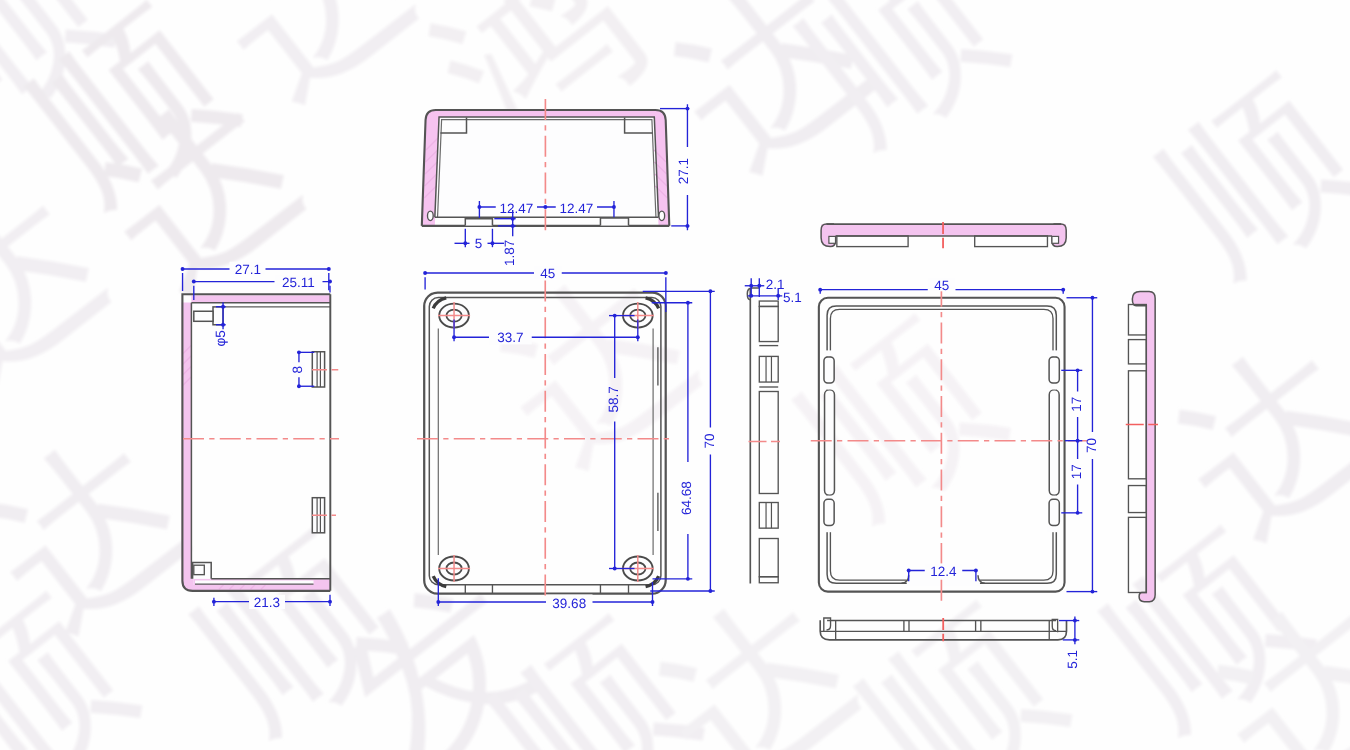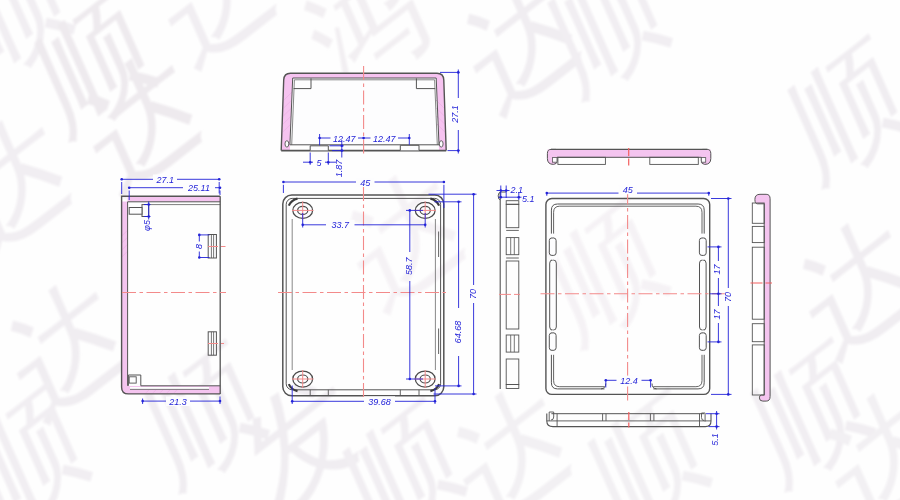--- a/index.html
+++ b/index.html
@@ -1,16 +1,16 @@
 <!DOCTYPE html>
 <html><head>
 <meta charset="utf-8">
 <style>
   html,body{margin:0;padding:0;background:#ffffff;}
-  .page{width:900px;height:500px;position:relative;overflow:hidden;background:#0369a1;font-style:italic;}
+  .page{width:900px;height:500px;position:relative;overflow:hidden;background:#0369a1;}
   svg{position:absolute;left:0;top:0;filter:blur(0.35px);}
   text{font-family:"Liberation Sans",sans-serif;}
   .dim{fill:#2323d8;font-size:9px;}
   .wm{fill:#eeeaee;font-size:118px;font-family:"Liberation Sans",sans-serif;}
 </style>
 </head>
 <body>
 <div class="page">
 <svg width="900" height="500" viewBox="0 0 900 500">
 <defs>

